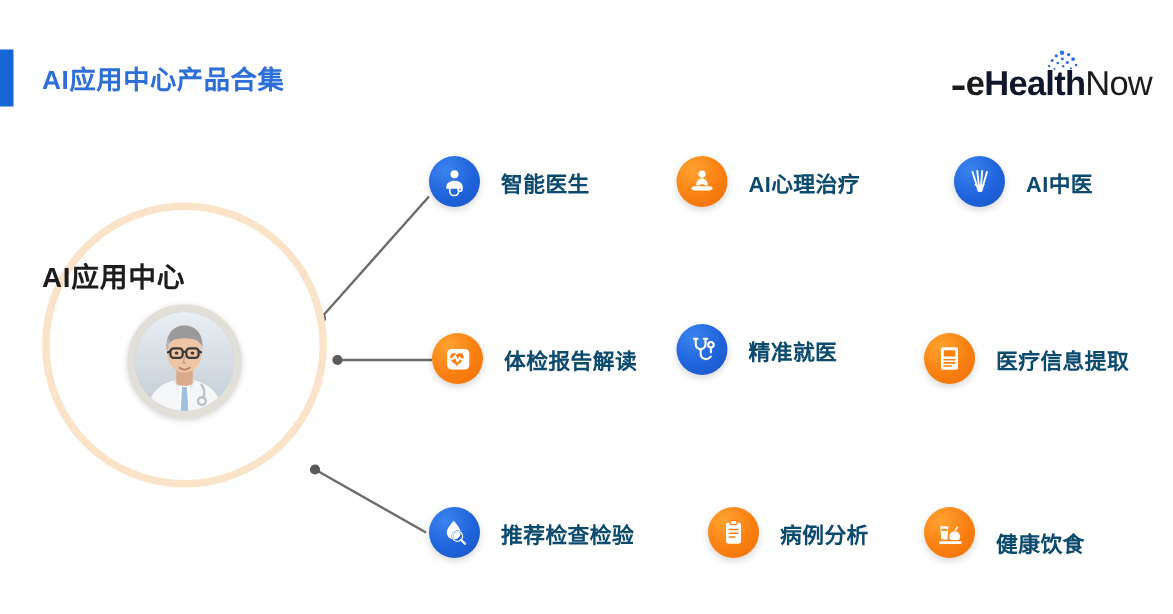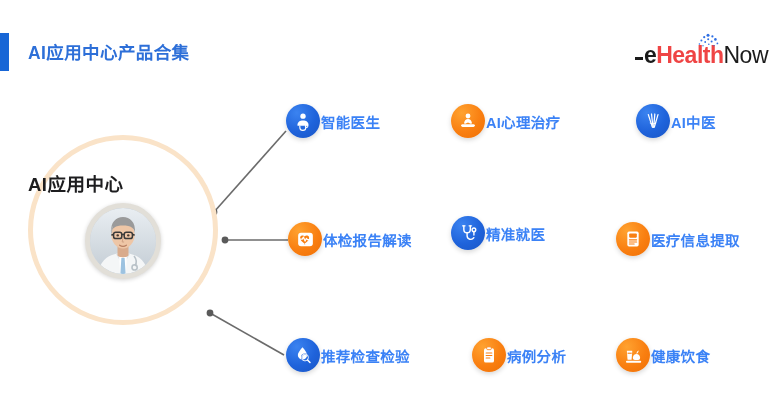--- a/index.html
+++ b/index.html
@@ -69,21 +69,21 @@
   #logo .lg-e {
     font-size: 23px;
     font-weight: bold;
     color: #1b1b1b;
     line-height: 1;
     letter-spacing: -.5px;
   }
   #logo .lg-health {
     font-size: 23px;
     font-weight: bold;
-    color: #ef4444;
+    color: #0f172a;
     line-height: 1;
     letter-spacing: -.5px;
   }
   #logo .lg-now {
     font-size: 23px;
     font-weight: normal;
     color: #1b1b1b;
     line-height: 1;
     letter-spacing: -.5px;
   }
@@ -168,24 +168,24 @@
     box-shadow: 0 2px 5px rgba(0,0,0,.16);
   }
   .item-icon.blue {
     background: radial-gradient(circle at 32% 26%, #3b83f0 0%, #1f63db 55%, #1a55c4 100%);
   }
   .item-icon.orange {
     background: radial-gradient(circle at 32% 26%, #ffa230 0%, #f97f11 55%, #ef6f05 100%);
   }
   .item-icon svg { display: block; }
   .item-label {
-    margin-left: 1px;
+    margin-left: 14px;
     font-size: 14.5px;
     font-weight: bold;
-    color: #3b82f6;
+    color: #0c4a6e;
     letter-spacing: .3px;
   }
 </style>
 </head>
 <body>
 
 <div id="page">
 
   <div id="header">
     <div id="header-accent"></div>
@@ -373,21 +373,21 @@
         <g stroke="#f97f11" stroke-width="1.3" stroke-linecap="round">
           <line x1="8.6" y1="9.6" x2="15.4" y2="9.6"></line>
           <line x1="8.6" y1="12.6" x2="15.4" y2="12.6"></line>
           <line x1="8.6" y1="15.6" x2="13" y2="15.6"></line>
         </g>
       </svg>
     </span>
     <span class="item-label">病例分析</span>
   </div>
 
-  <div class="item" style="left:616px; top:338px;">
+  <div class="item" style="left:616px; top:338px;align-items:flex-end;">
     <span class="item-icon orange">
       <svg width="21" height="21" viewBox="0 0 24 24">
         <path d="M4.4 6.6h6.2l-.8 10.2H5.2z" fill="#fff"></path>
         <rect x="3.4" y="18" width="17.4" height="2.2" rx="1.1" fill="#fff"></rect>
         <path d="M13.6 17.2c-1.4 0-2.3-1-2.3-2.6 0-2.3 1.8-4.2 4.1-4.2s4.1 1.9 4.1 4.2c0 1.6-.9 2.6-2.3 2.6z" fill="#fff"></path>
         <path d="M15.4 10.4c0-2 1-3.4 2.6-4-.4 1.8-.9 3-2.6 4z" fill="#fff"></path>
         <line x1="5.2" y1="9.4" x2="10" y2="9.4" stroke="#f97f11" stroke-width="1.2"></line>
       </svg>
     </span>
     <span class="item-label">健康饮食</span>

